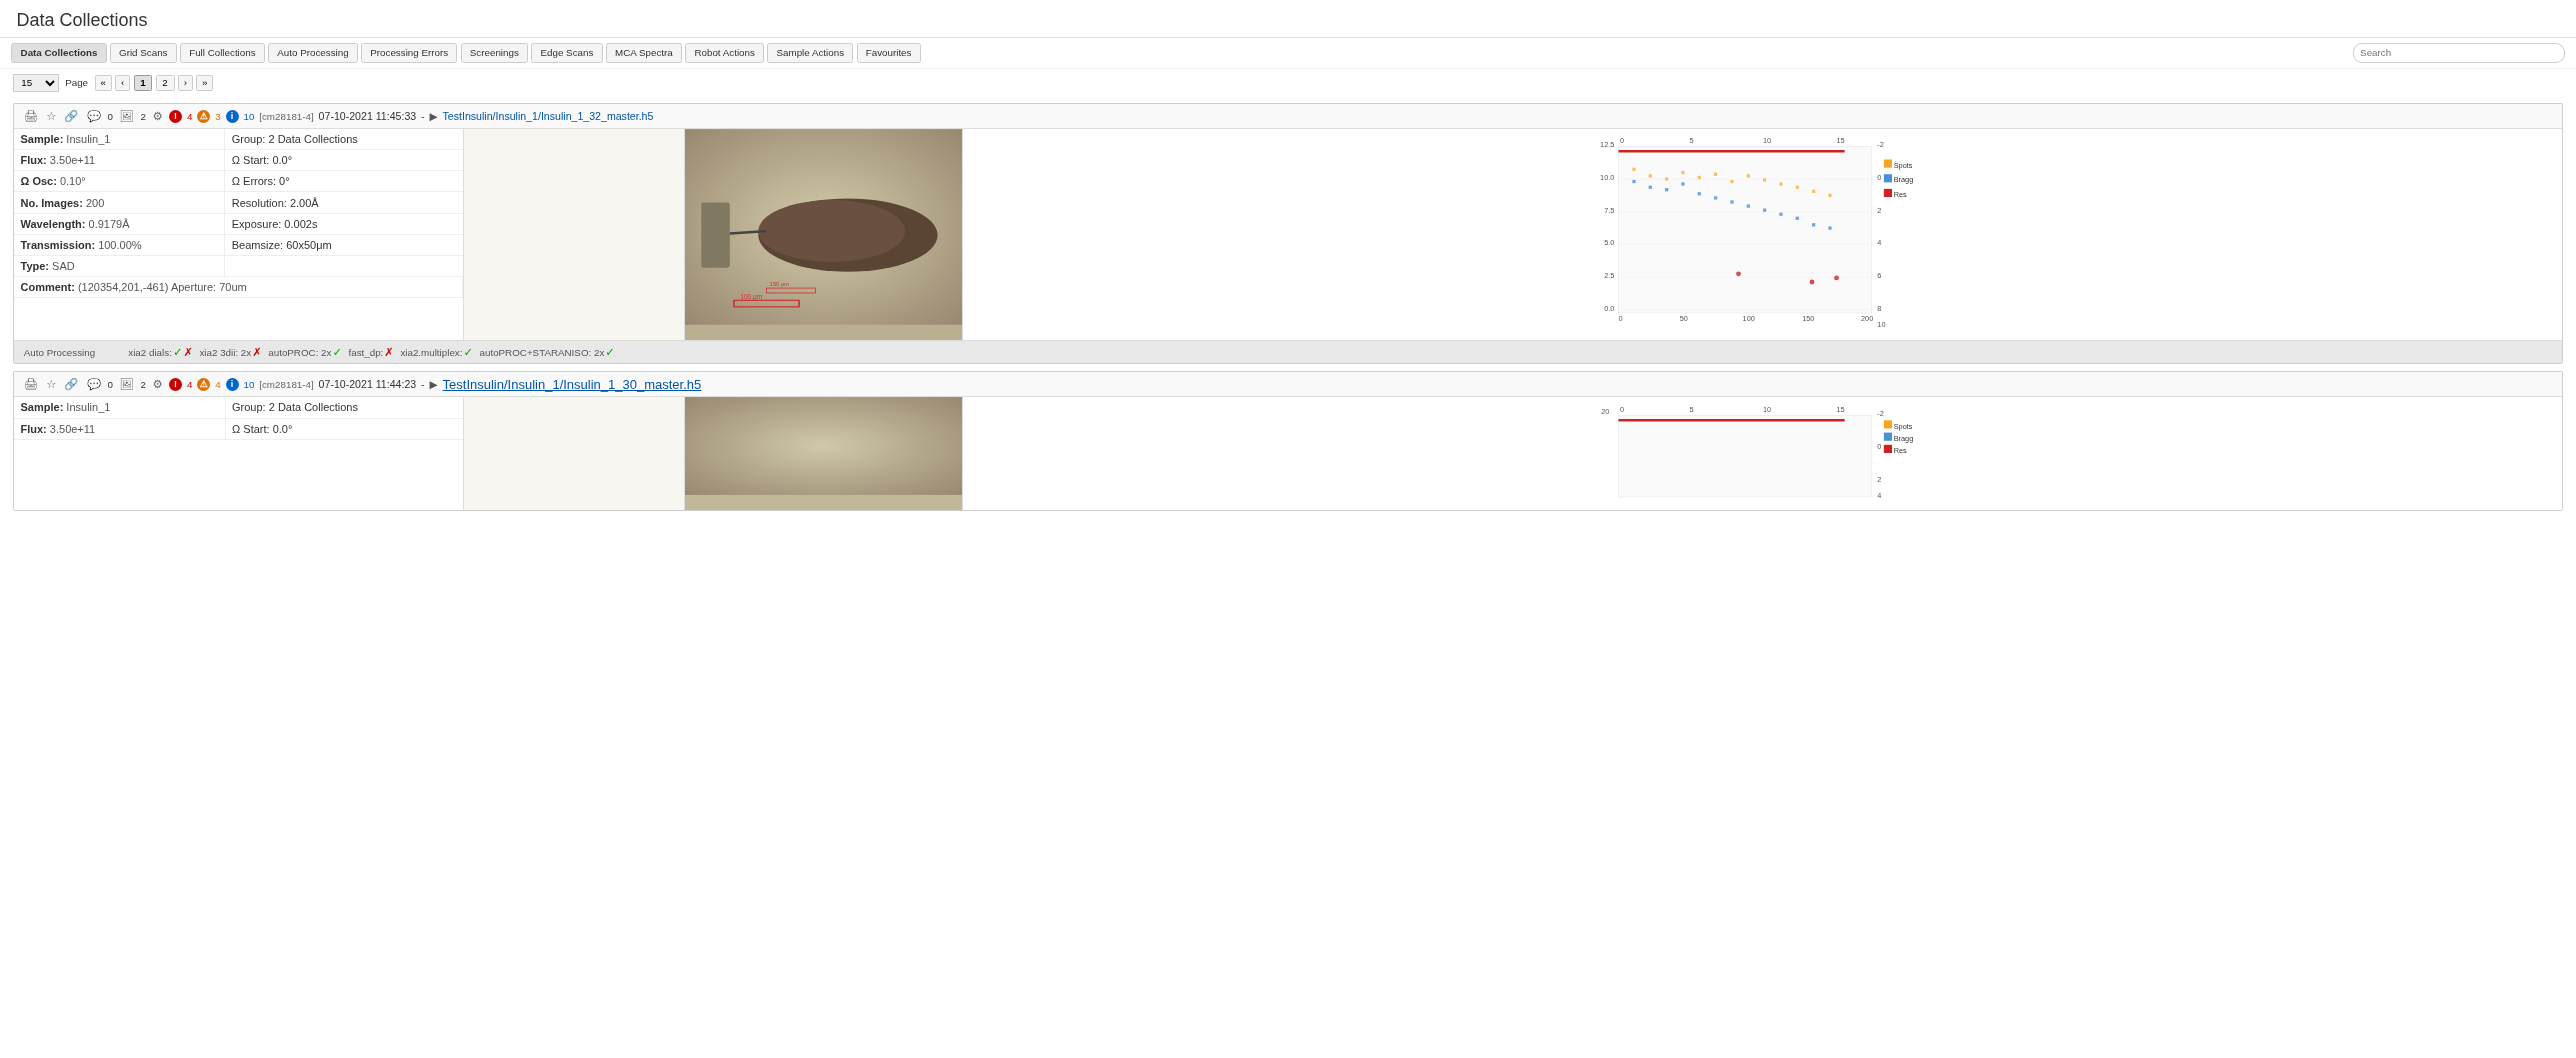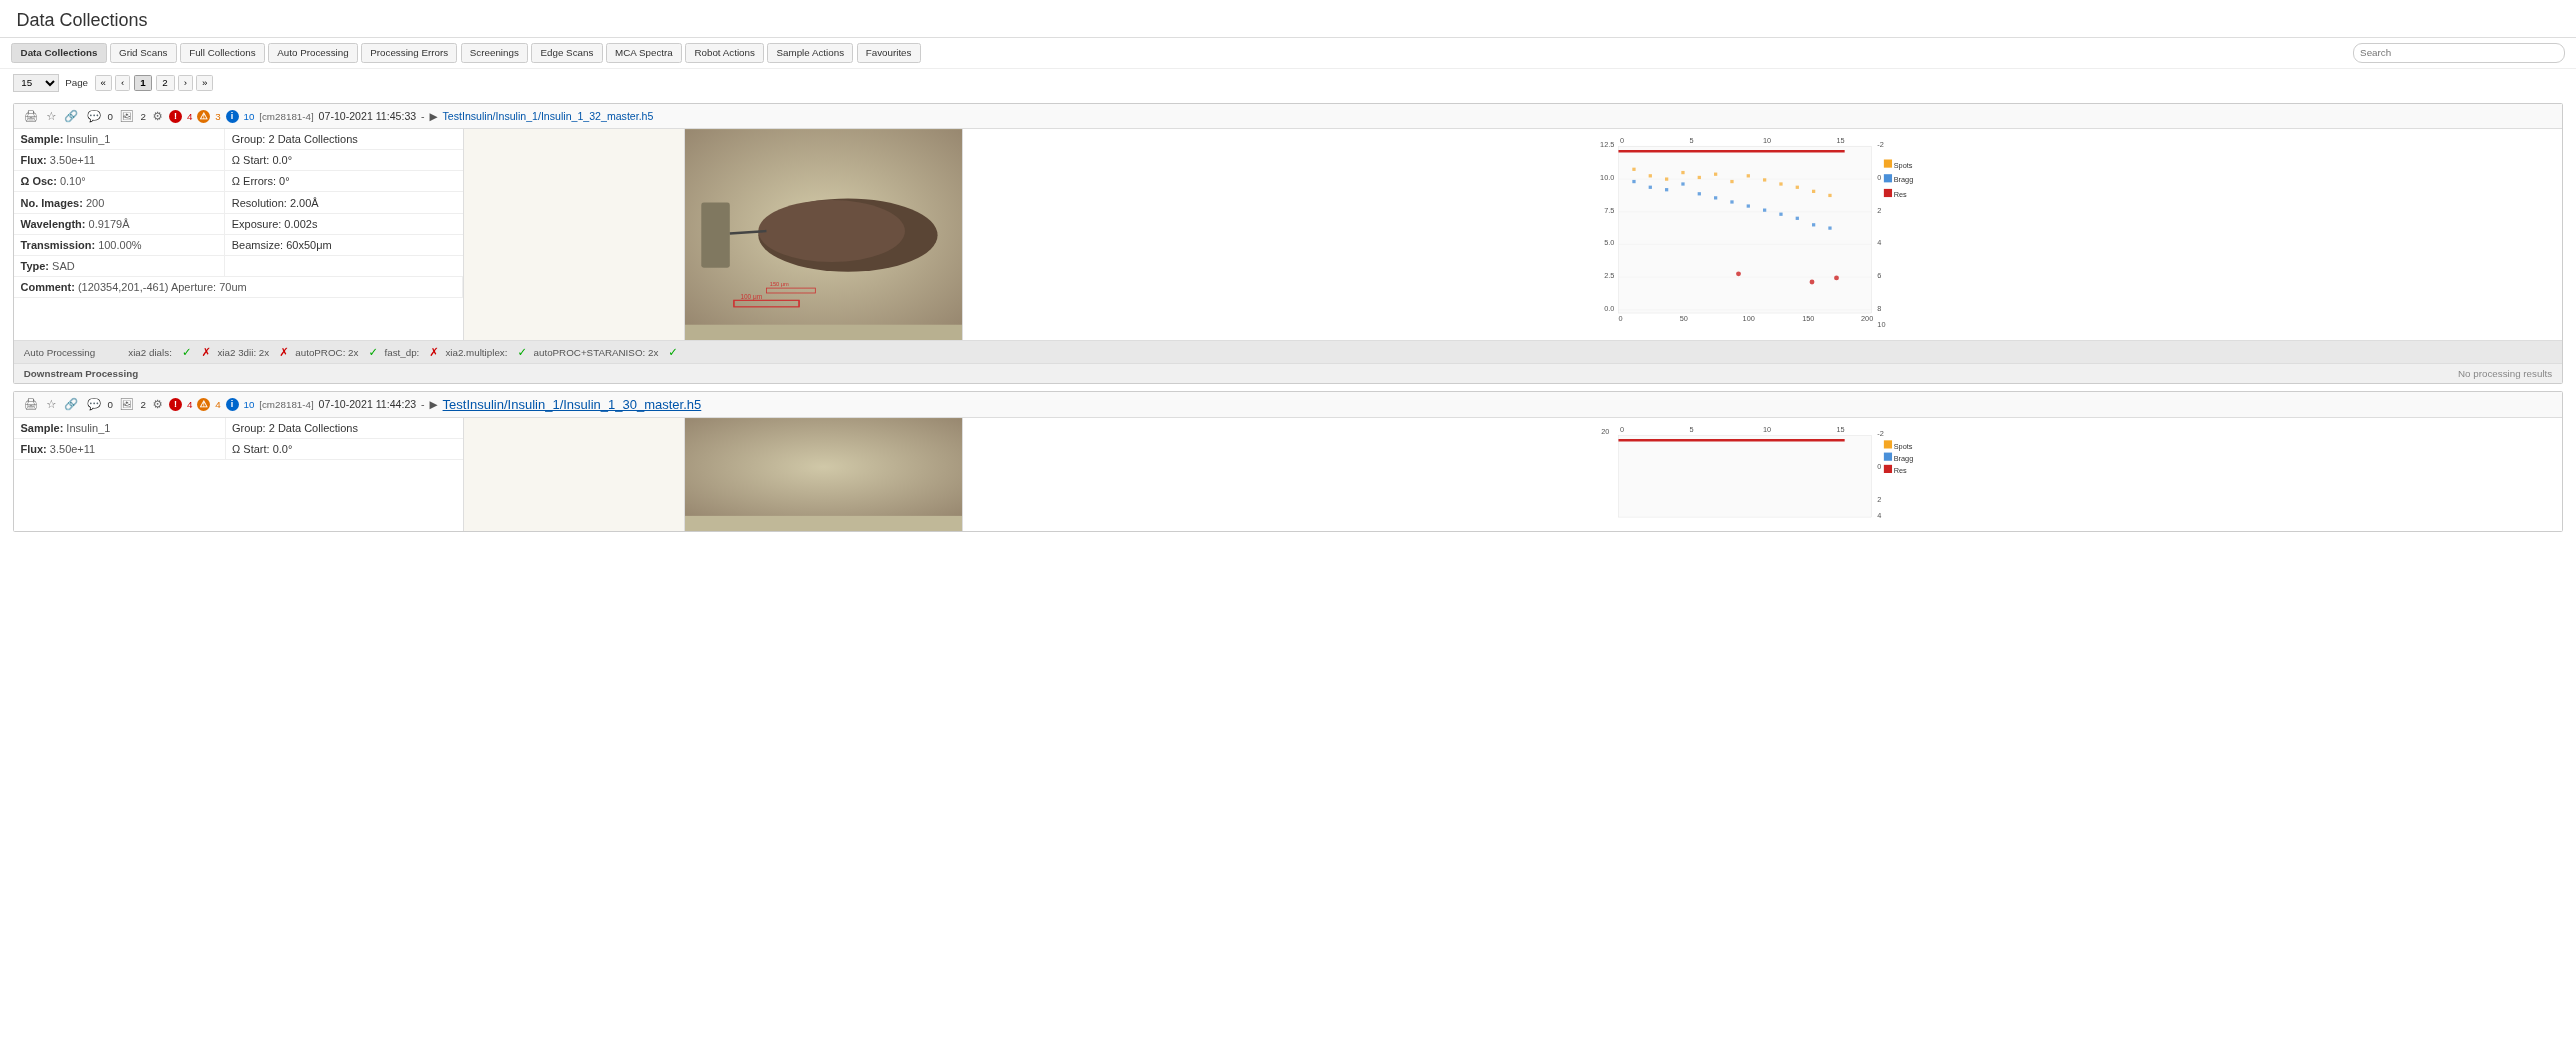--- a/index.html
+++ b/index.html
@@ -75,21 +75,21 @@
     .processing-bar {
       background: #e8e8e8;
       padding: 4.1px 9.8px;
       border-top: 0.8px solid #ddd;
       display: flex;
       align-items: center;
       gap: 6.5px;
       font-size: 9.8px;
     }
     .processing-bar .proc-label { font-weight: normal; color: #555; flex: 0 0 98px; }
-    .proc-item { display: flex; align-items: center; gap: 10px; white-space: nowrap; }
+    .proc-item { display: flex; align-items: center; gap: 1px; white-space: nowrap; }
     .proc-name { color: #555; }
     .check-icon { color: #00aa00; font-size: 11.4px; }
     .cross-icon { color: #cc0000; font-size: 11.4px; }
 
     .downstream-bar {
       background: #f0f0f0;
       padding: 4.1px 9.8px;
       border-top: 0.8px solid #ddd;
       display: flex;
       align-items: center;
@@ -350,24 +350,20 @@
     <span class="proc-item">
       <span class="proc-name">xia2.multiplex:</span>
       <span class="check-icon">✓</span>
     </span>
     <span class="proc-item">
       <span class="proc-name">autoPROC+STARANISO: 2x</span>
       <span class="check-icon">✓</span>
     </span>
   </div>
 
-  <div class="downstream-bar">
-    <span class="downstream-label">Downstream Processing</span>
-    <span class="no-results">No processing results</span>
-  </div>
 </div>
 
 <div class="collection-card">
   <div class="card-header">
     <button class="icon-btn" title="Print">🖨</button>
     <button class="icon-btn" title="Favourite">☆</button>
     <button class="icon-btn" title="Link">🔗</button>
     <button class="icon-btn" title="Comments">💬</button>
     <span style="font-size:9.8px;">0</span>
     <button class="icon-btn" title="Images">🖼</button>

